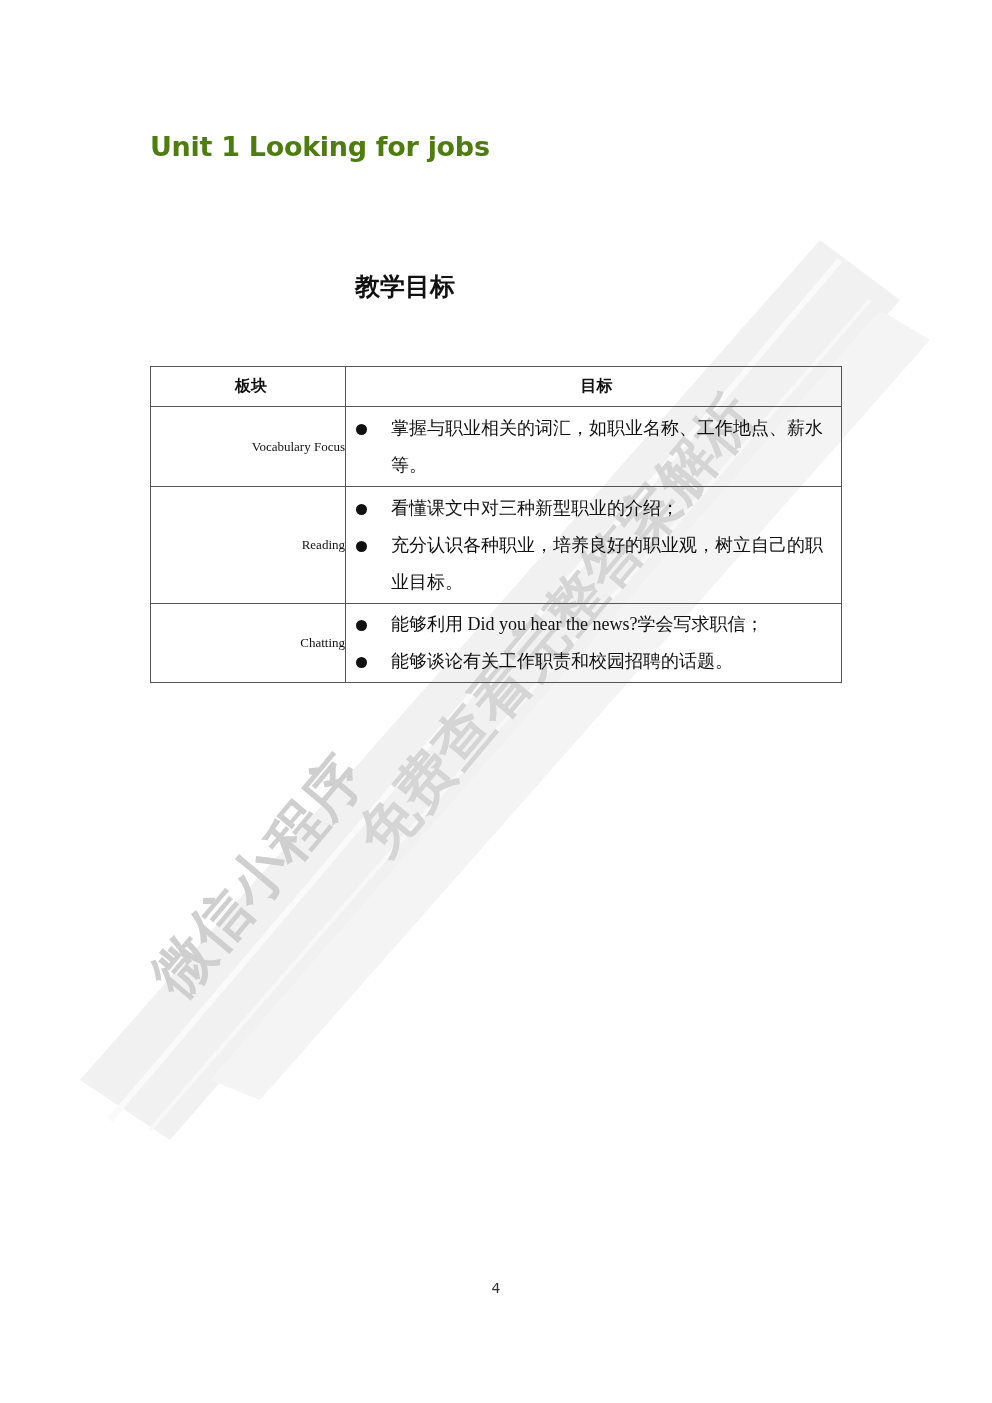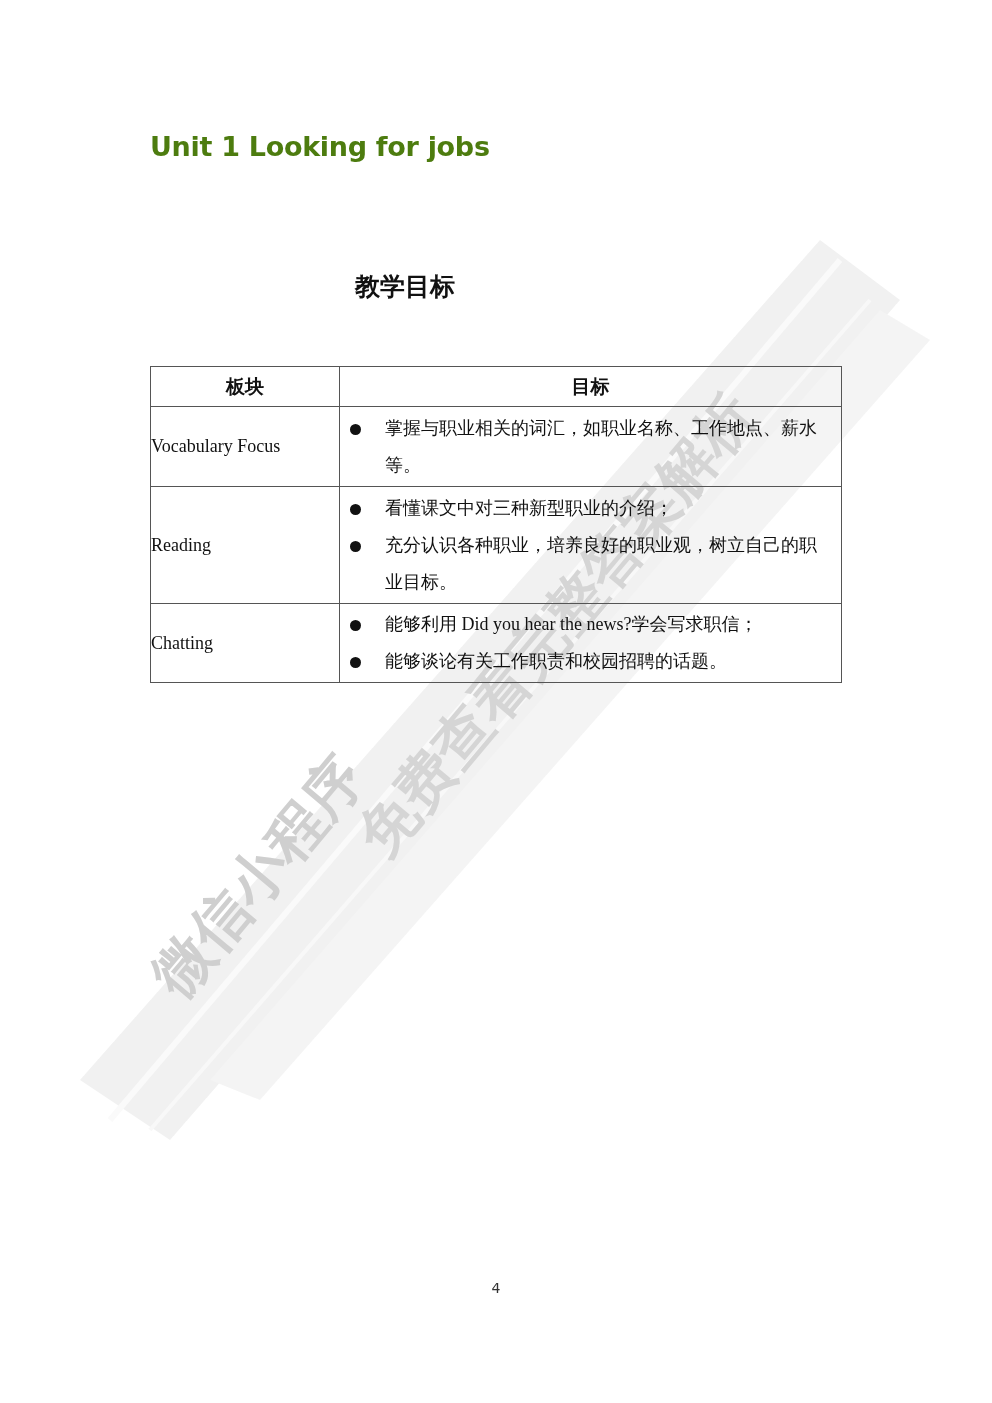--- a/index.html
+++ b/index.html
@@ -20,24 +20,24 @@
     font-family: "DejaVu Sans", sans-serif; font-weight: bold; font-size: 25px; color: #111; z-index: 2;
   }
   table.goals {
     position: absolute; left: 150px; top: 366px; width: 692px; border-collapse: collapse; z-index: 2;
     font-size: 18px;
   }
   table.goals td, table.goals th {
     border: 1px solid #555; padding: 0; vertical-align: middle;
   }
   table.goals th {
-    height: 39px; font-family: "DejaVu Sans", sans-serif; font-weight: bold; font-size: 19px;
+    height: 39px; font-family: "DejaVu Sans", sans-serif; font-weight: bold; font-size: 16px; padding-left: 6px;
   }
   .col-block { width: 188px; text-align: center; }
-  td.block-cell { text-align: left; font-size: 18px; }
+  td.block-cell { text-align: right; font-size: 13px; }
   .goal-list { margin: 0; padding: 0 8px 0 0; list-style: none; }
   .goal-list li {
     position: relative; padding-left: 45px; line-height: 37px; font-size: 18px;
   }
   .goal-list li .bullet {
     position: absolute; left: 10px; top: 14px; width: 11px; height: 11px; border-radius: 50%; background: #111;
   }
   .page-number {
     position: absolute; left: 0; width: 992px; top: 1280px; text-align: center;
     font-family: "DejaVu Sans", sans-serif; font-size: 14px; color: #333; z-index: 2;

